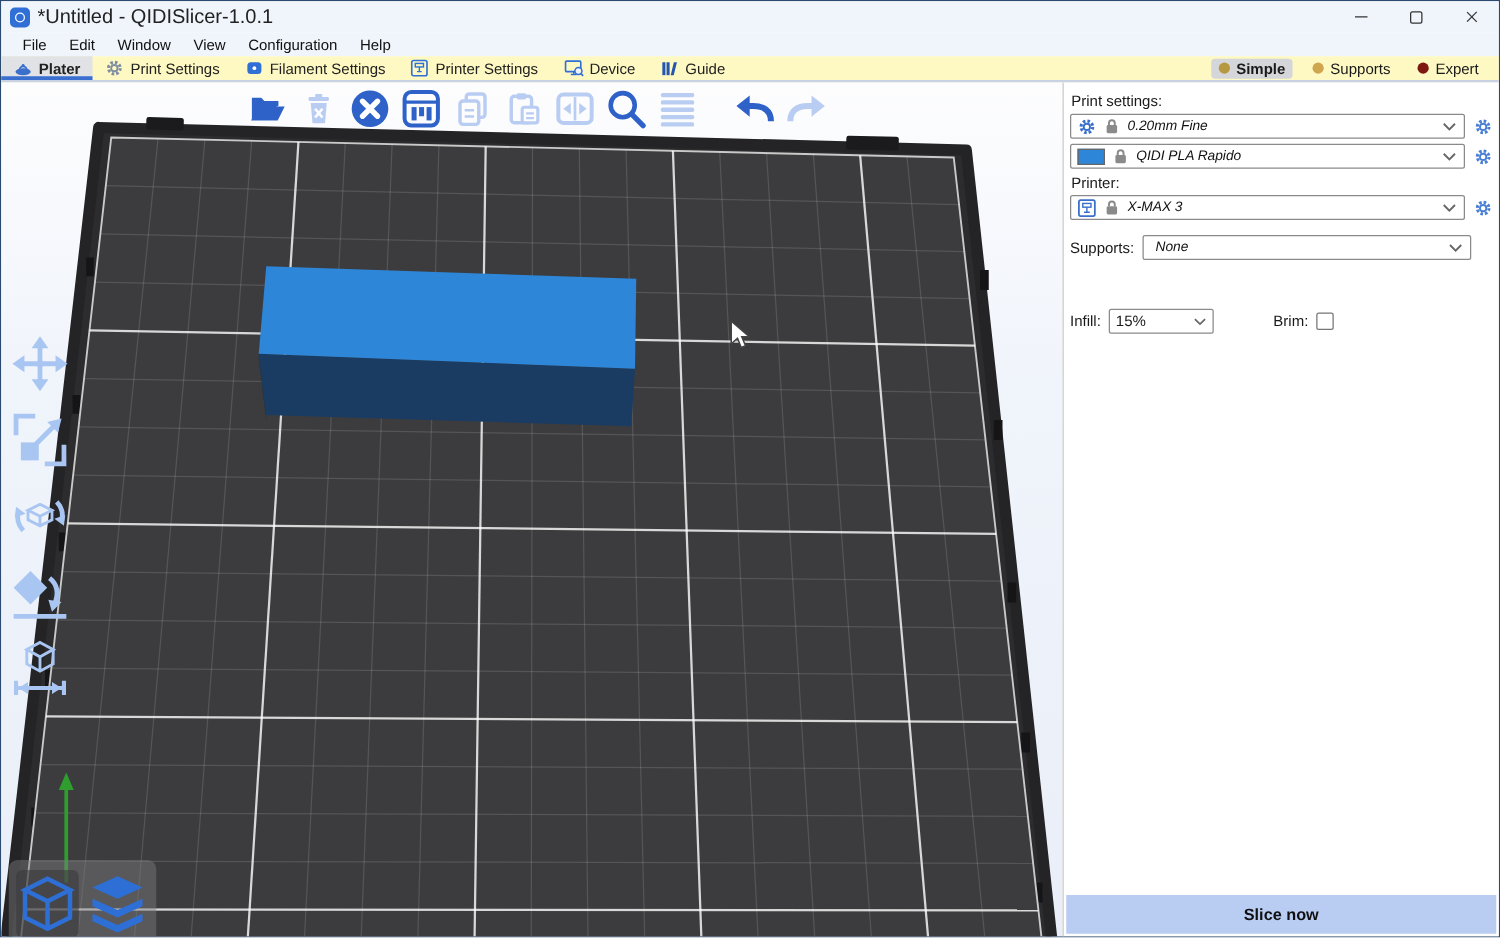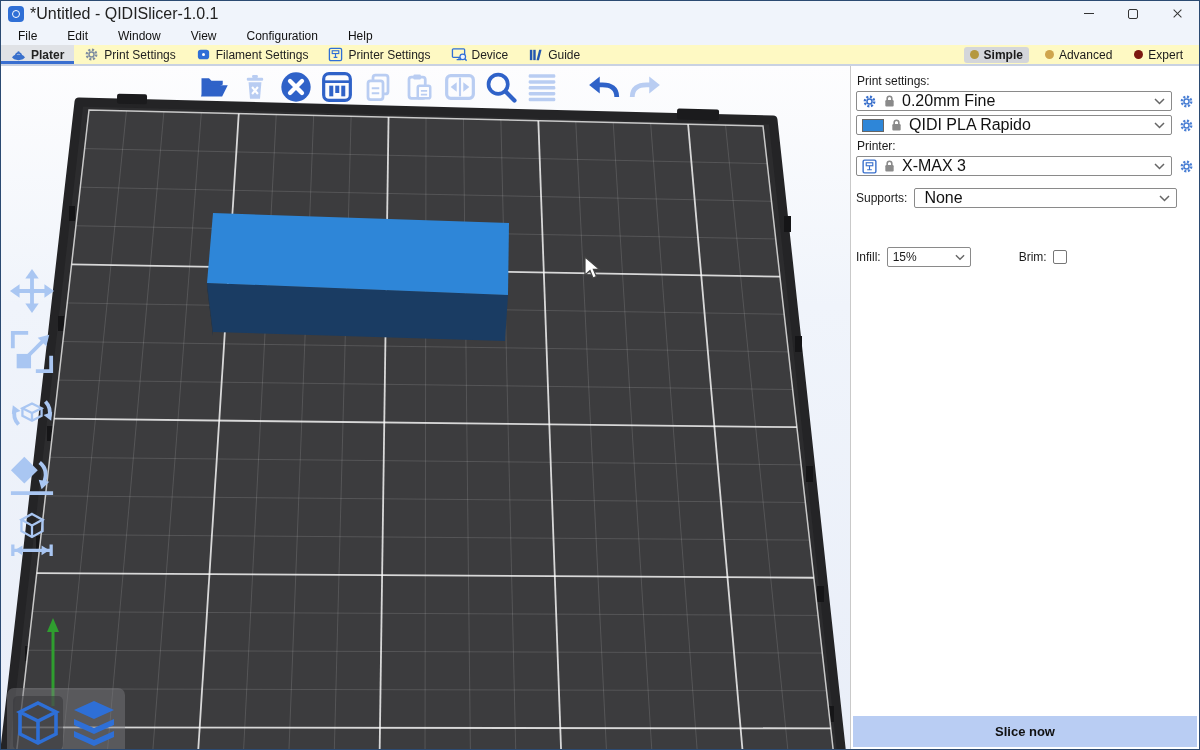--- a/index.html
+++ b/index.html
@@ -20,21 +20,21 @@
   .win-btn { width:44px; height:100%; display:flex; align-items:center; justify-content:center; }
   .glyph-min { width:10px; height:1px; background:#333; }
   .glyph-max { width:10px; height:10px; border:1px solid #333; border-radius:2px; }
   .glyph-close { position:relative; width:11px; height:11px; }
   .glyph-close::before,.glyph-close::after { content:""; position:absolute; left:5px; top:0;
               width:1.2px; height:11px; background:#333; }
   .glyph-close::before { transform:rotate(45deg); } .glyph-close::after { transform:rotate(-45deg); }
 
   
   .menubar { position:absolute; top:26px; left:1px; right:1px; height:19px;
-             background:#f0f4fb; display:flex; align-items:center; padding-left:8px; gap:12px; }
+             background:#f0f4fb; display:flex; align-items:center; padding-left:8px; gap:0; }
   .menu-item { padding:2px 9px; font-size:12px; color:#111; }
 
   
   .tabbar { position:absolute; top:45px; left:1px; right:1px; height:21px;
             background:#fef9c3; display:flex; align-items:stretch;
             border-bottom:2px solid #c9d2e2; }
   .tab { display:flex; align-items:center; gap:5px; padding:0 10px; font-size:12px; color:#222; }
   .tab.active { background:#e0e2e6; font-weight:bold; box-shadow: inset 0 -3px 0 #3a6fd0; }
   .tab svg { flex:0 0 auto; }
   .modes { margin-left:auto; display:flex; align-items:center; gap:10px; padding-right:10px; }
@@ -67,21 +67,21 @@
   
   .cursor { position:absolute; left:583px; top:190px; }
 
   
   .sidebar { position:relative; width:349px; height:100%; background:#fff; border-left:1px solid #c9c9c9;
              padding:6px 4px 0 5px; }
   .sb-label { font-size:12px; color:#1a1a1a; margin:2px 0 3px 1px; }
   .combo-row { display:flex; align-items:center; gap:5px; margin-bottom:4px; }
   .combo { flex:1; height:20px; border:1px solid #8a8a8a; border-radius:2px; background:#fff;
            display:flex; align-items:center; gap:6px; padding:0 6px 0 5px; }
-  .combo .val { flex:1; font-size:16px; color:#111; white-space:nowrap; overflow:hidden; }
+  .combo .val { flex:1; font-size:11px; color:#111; white-space:nowrap; overflow:hidden;font-style:italic; }
   .chev { flex:0 0 auto; }
   .gear-side { width:18px; display:flex; justify-content:center; }
   .swatch { width:22px; height:13px; background:#2e86d8; border:1px solid #666; }
   .row-inline { display:flex; align-items:center; margin-top:6px; }
   .small-combo { height:20px; border:1px solid #8a8a8a; border-radius:2px; background:#fff;
                  display:flex; align-items:center; padding:0 5px; gap:6px; }
   .checkbox { width:14px; height:14px; border:1px solid #767676; border-radius:2px; background:#fff; }
   .slice-btn { position:absolute; left:2px; right:2px; bottom:2px; height:31px;
                background:#b9cdf3; border:none; font-family:inherit; font-size:13px; font-weight:bold;
                color:#101010; display:flex; align-items:center; justify-content:center; }
@@ -164,21 +164,21 @@
       </svg>
       <span>Guide</span>
     </div>
     <div class="modes">
       <div class="mode active">
         <span class="dot" style="background:#b5983f"></span>
         <span>Simple</span>
       </div>
       <div class="mode">
         <span class="dot" style="background:#cfa54e"></span>
-        <span>Advanced</span>
+        <span>Supports</span>
       </div>
       <div class="mode">
         <span class="dot" style="background:#7c1810"></span>
         <span>Expert</span>
       </div>
     </div>
   </div>
 
   <div class="main">
     <div class="viewport">

